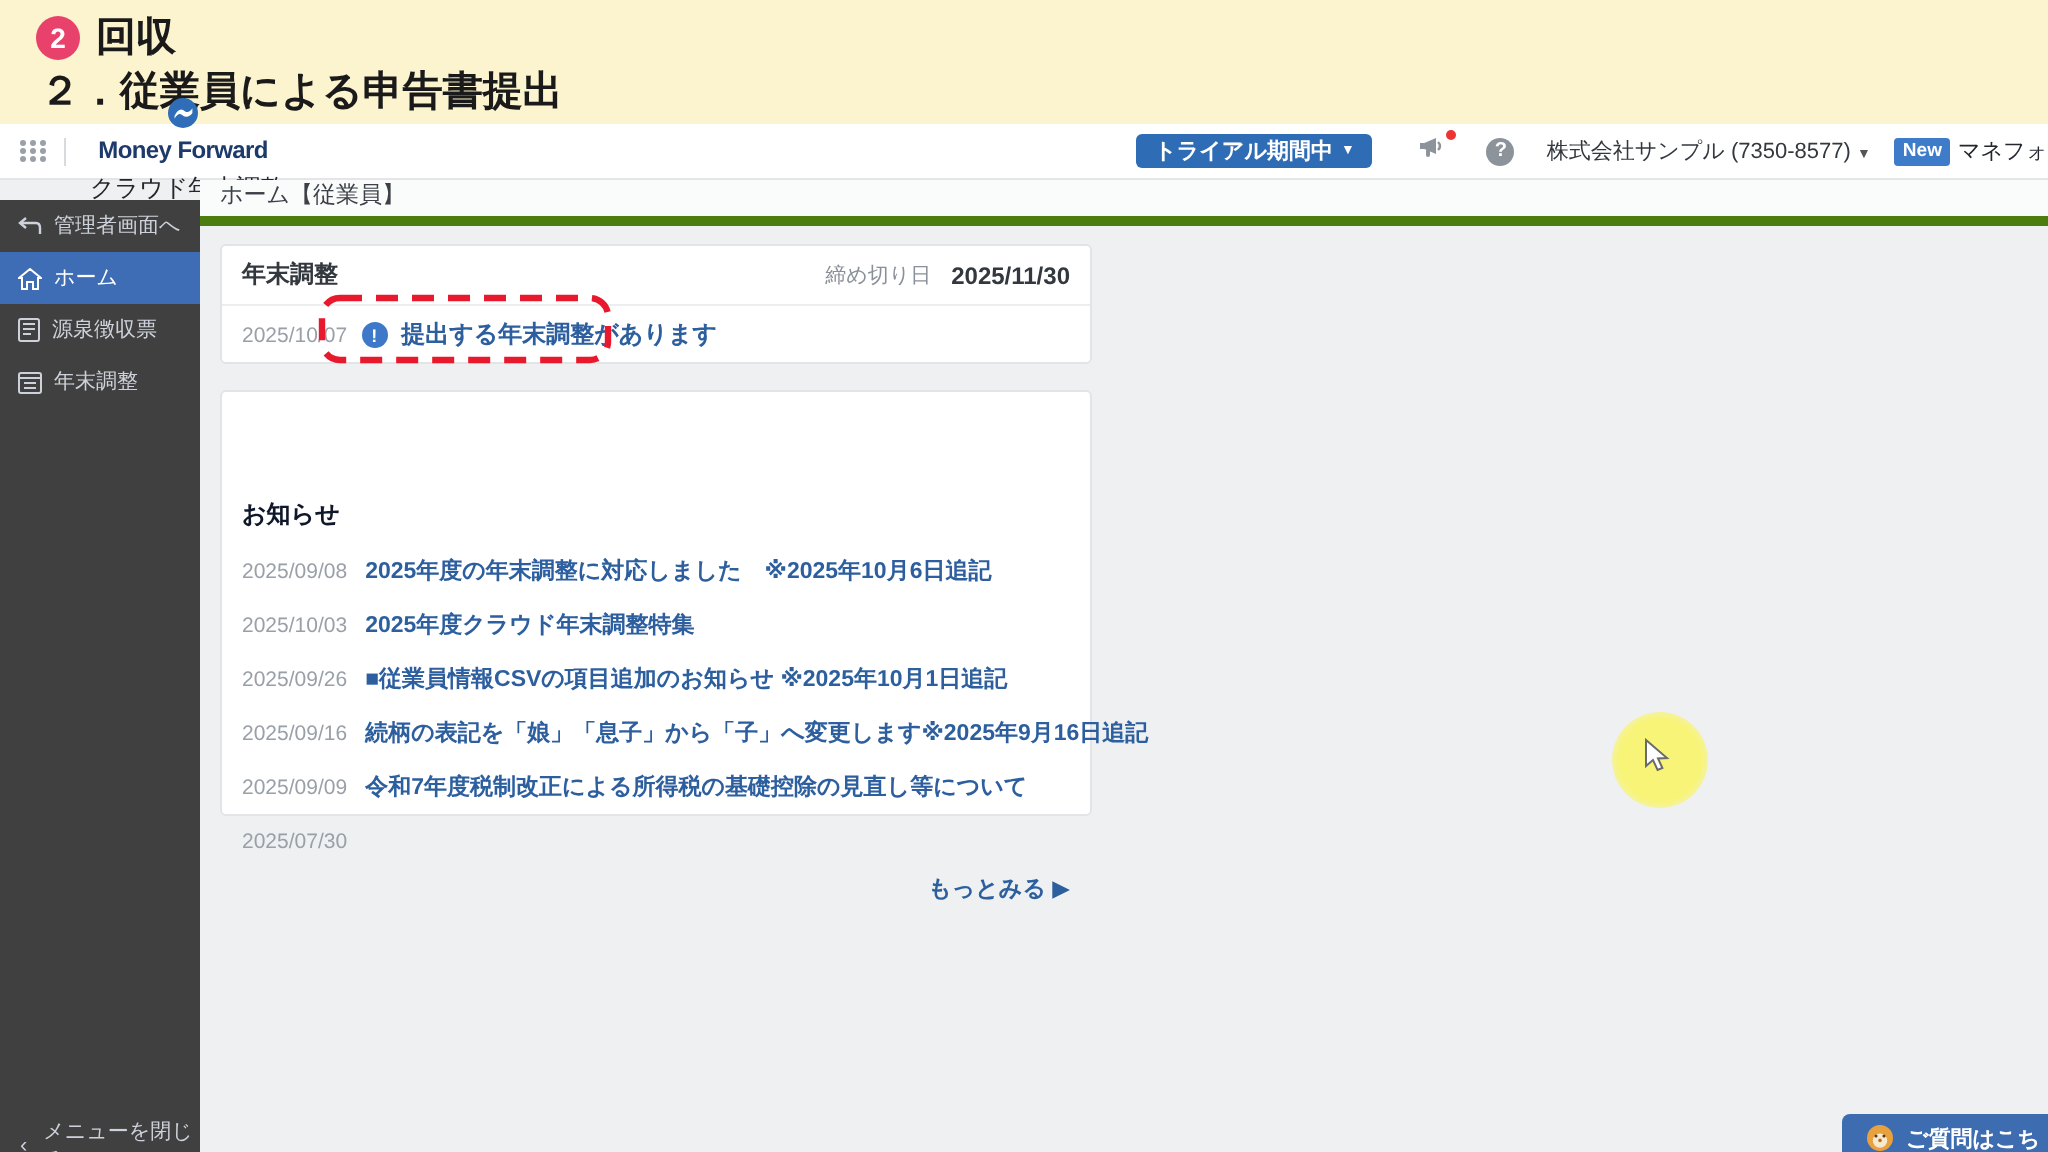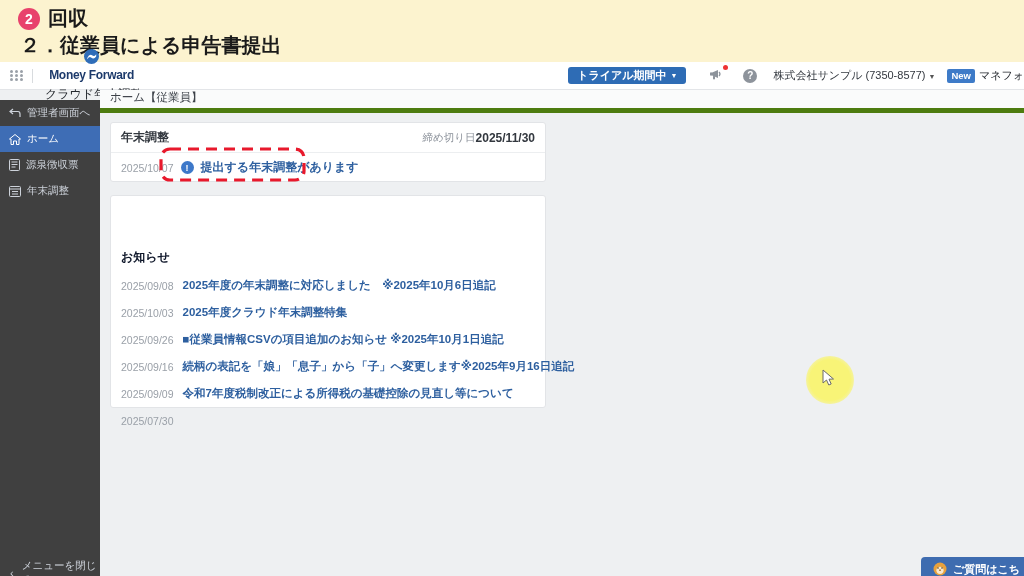--- a/index.html
+++ b/index.html
@@ -52,21 +52,21 @@
   
   .crumbbar { position:absolute; left:100px; top:90px; width:1007px; height:23px; background:#fafbfb;
               border-bottom:5px solid #4d7c0f; display:flex; align-items:flex-start; }
   .crumb { margin-left:10px; font-size:11.5px; color:#3c4148; }
 
   
   .card { position:absolute; background:#fff; border:1px solid #e2e4e7; border-radius:3px; }
   .card-nencho { left:110px; top:122px; width:436px; height:60px; }
   .nencho-head { height:30px; border-bottom:1px solid #eceef0; display:flex; align-items:center; padding:0 10px; }
   .nencho-title { font-size:12px; font-weight:bold; color:#33383f; }
-  .deadline { margin-left:auto; display:flex; align-items:center; gap:0;text-align:right; }
+  .deadline { margin-left:auto; display:flex; align-items:center; gap:10px;text-align:right; }
   .deadline-label { font-size:10.5px; color:#8a9099; }
   .deadline-value { font-size:12px; font-weight:bold; color:#33383f; }
   .nencho-body { height:29px; display:flex; align-items:center; padding:0 10px; gap:7px; }
   .row-date { font-size:10.5px; color:#9aa0a8; }
   .info-icon { width:13px; height:13px; border-radius:50%; background:#3d78c9; color:#fff; font-size:9px;
                font-weight:bold; display:flex; align-items:center; justify-content:center; }
   .submit-link { font-size:12px; font-weight:bold; color:#2d5f9f; cursor:pointer; }
   .dash-box { position:absolute; left:48px; top:24px; width:147px; height:35px; pointer-events:none; }
 
   .card-news { left:110px; top:195px; width:436px; height:213px; padding:9px 10px 4px 10px; }
@@ -223,20 +223,21 @@
       <span class="news-date">2025/09/16</span>
       <span class="news-link">続柄の表記を「娘」「息子」から「子」へ変更します※2025年9月16日追記</span>
     </div>
     <div class="news-row">
       <span class="news-date">2025/09/09</span>
       <span class="news-link">令和7年度税制改正による所得税の基礎控除の見直し等について</span>
     </div>
     <div class="news-row">
       <span class="news-date">2025/07/30</span>
     </div>
+    <div class="news-more">もっとみる ▶</div>
   </div>
 
   <div class="cursor-glow"></div>
   <svg class="cursor-arrow" width="14" height="18" viewBox="0 0 14 18">
     <path d="M1 1 L1 14 L4.5 11 L6.8 16 L9.2 15 L7 10.2 L11.5 10 Z" fill="#ffffff" stroke="#6b6b6b" stroke-width="1"></path>
   </svg>
 
   <div class="help-fab">
     <svg width="14" height="14" viewBox="0 0 14 14">
       <circle cx="7" cy="7" r="6.5" fill="#e8a13c"></circle>

